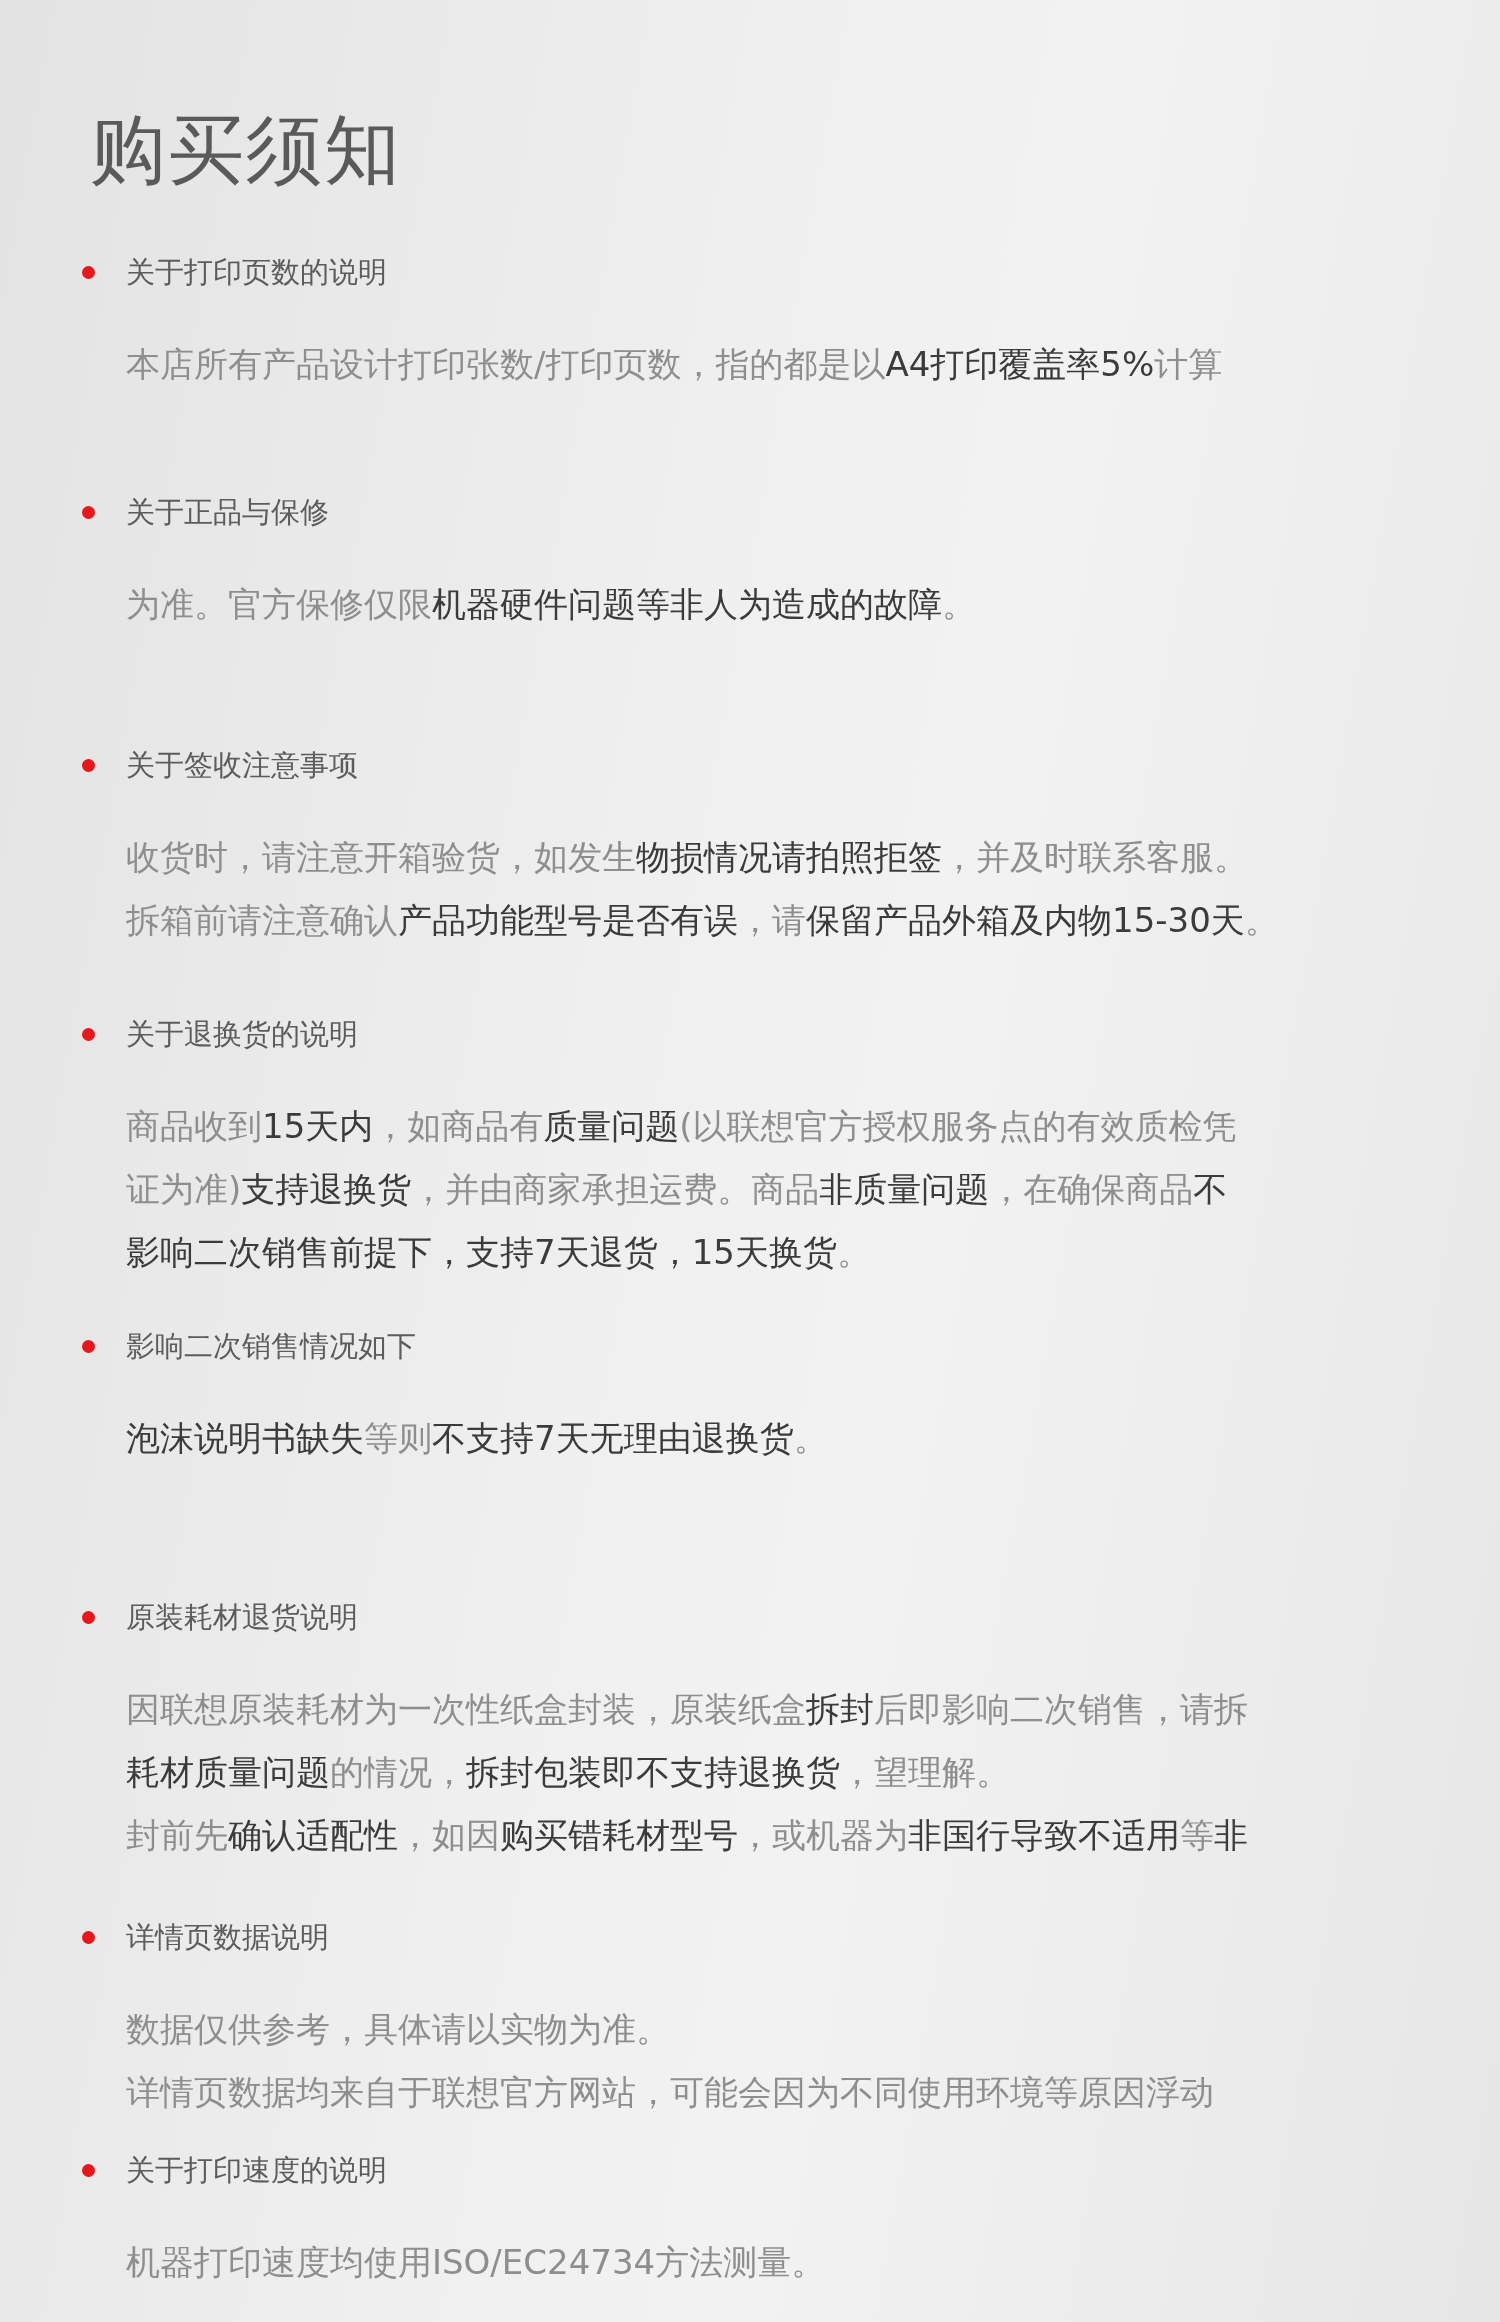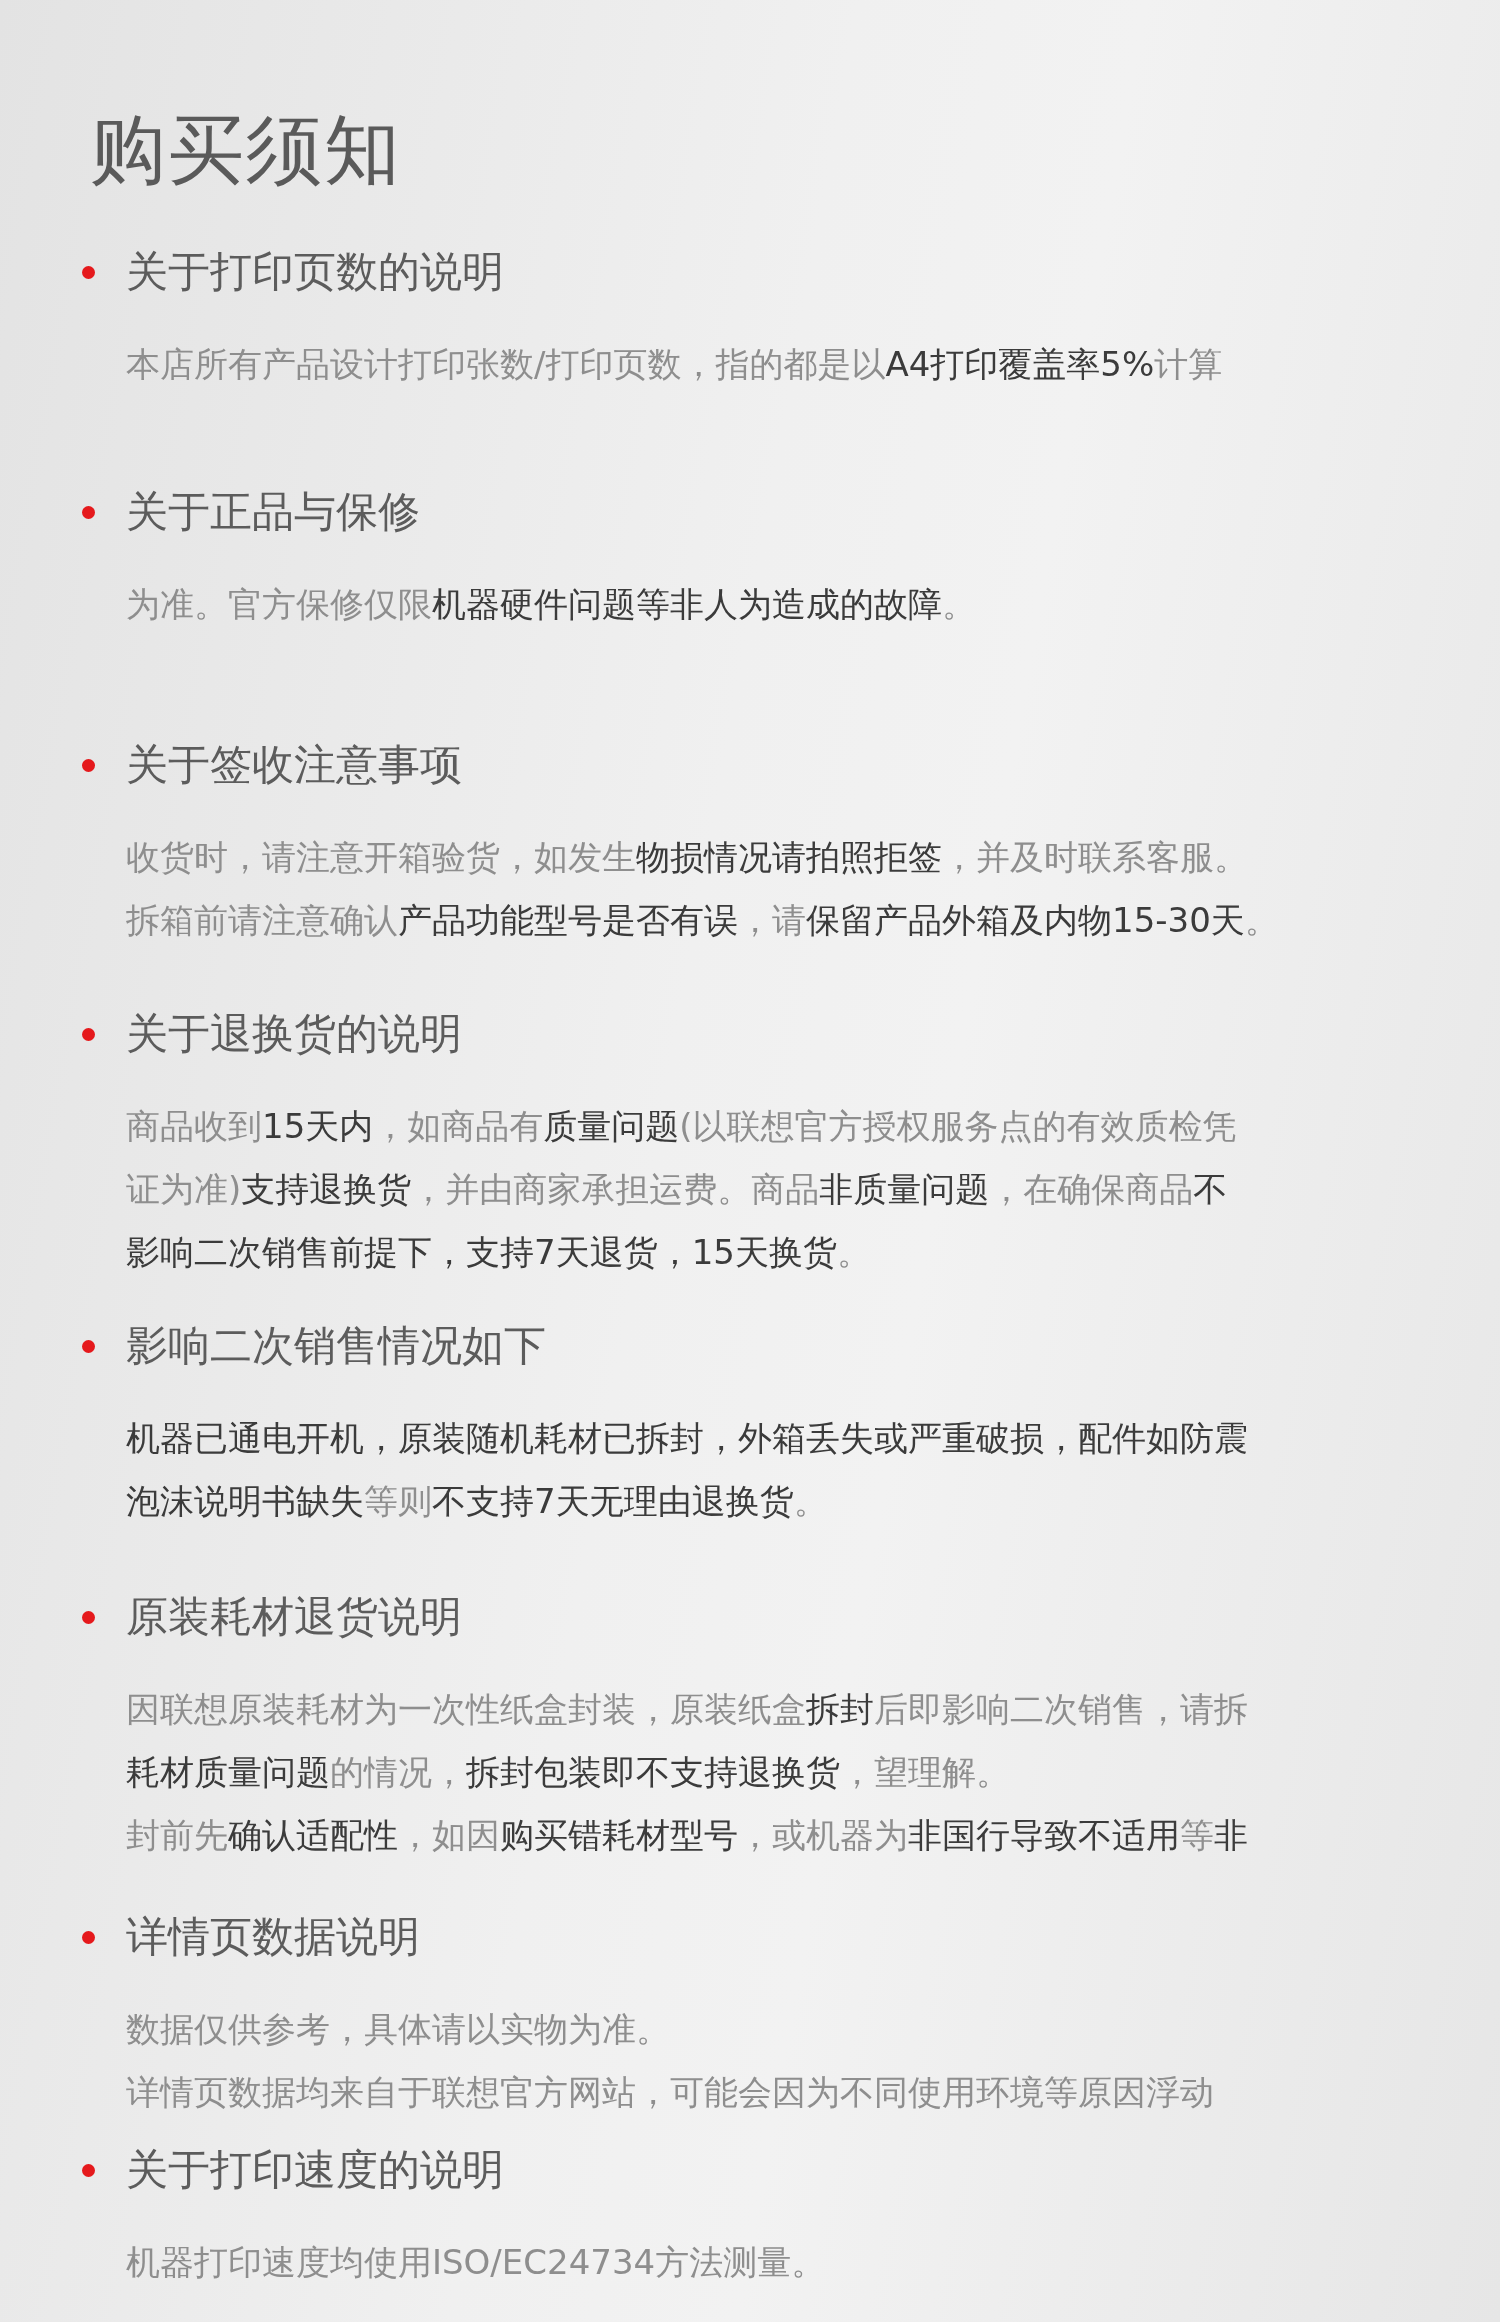--- a/index.html
+++ b/index.html
@@ -27,21 +27,21 @@
   .bullet {
     position: absolute;
     left: 82px;
     width: 13px; height: 13px;
     border-radius: 50%;
     background: #e5191c;
   }
   .heading {
     position: absolute;
     left: 126px;
-    font-size: 42px;
+    font-size: 29px;
     line-height: 56px;
     color: #5c5c5c;
     margin: 0;
     font-weight: normal;
     white-space: nowrap;
   }
   .body {
     position: absolute;
     left: 126px;
     width: 1260px;
@@ -91,21 +91,20 @@
         <span class="line"><span>商品收到</span><span class="em">15天内</span><span>，如商品有</span><span class="em">质量问题</span><span>(以联想官方授权服务点的有效质检凭</span></span>
         <span class="line"><span>证为准)</span><span class="em">支持退换货</span><span>，并由商家承担运费。商品</span><span class="em">非质量问题</span><span>，在确保商品</span><span class="em">不</span></span>
         <span class="line"><span class="em">影响二次销售前提下，支持7天退货，15天换货</span><span>。</span></span>
       </p>
   </div>
 
   <div class="section" style="top:1318px">
     <span class="bullet" style="top: 22px; background: rgb(229, 25, 28);"></span>
     <h2 class="heading" style="top:0">影响二次销售情况如下</h2>
     <p class="body" style="top:86px">
-        <span class="line"><span class="em">机器已通电开机，原装随机耗材已拆封，外箱丢失或严重破损，配件如防震</span></span>
         <span class="line"><span class="em">泡沫说明书缺失</span><span>等则</span><span class="em">不支持7天无理由退换货</span><span>。</span></span>
       </p>
   </div>
 
   <div class="section" style="top:1589px">
     <span class="bullet" style="top: 22px; background: rgb(229, 25, 28);"></span>
     <h2 class="heading" style="top:0">原装耗材退货说明</h2>
     <p class="body" style="top:86px">
         <span class="line"><span>因联想原装耗材为一次性纸盒封装，原装纸盒</span><span class="em">拆封</span><span>后即影响二次销售，请拆</span></span>
         <span class="line"><span class="em">耗材质量问题</span><span>的情况，</span><span class="em">拆封包装即不支持退换货</span><span>，望理解。</span></span>

